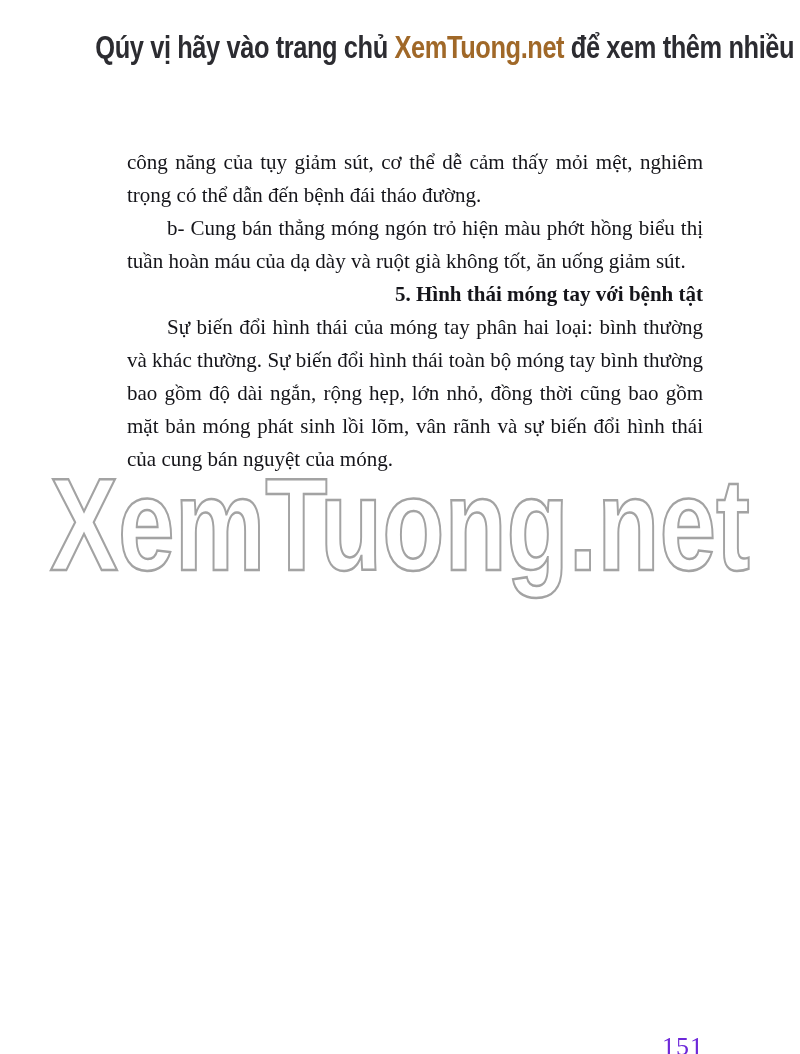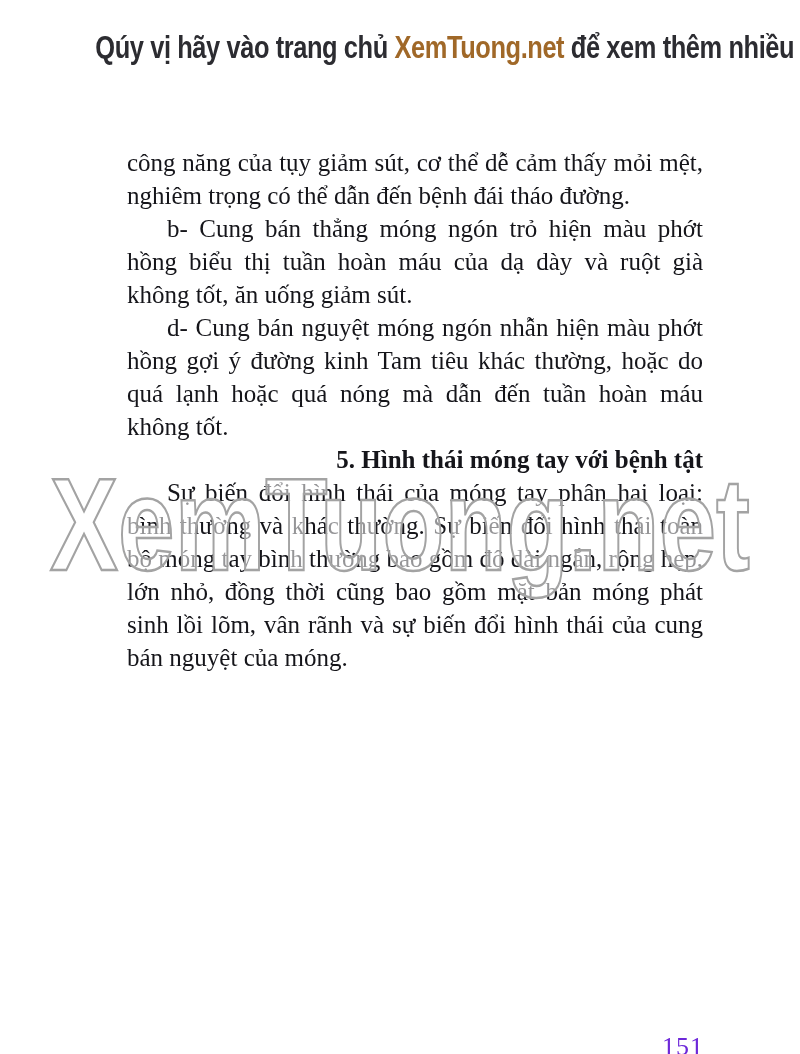--- a/index.html
+++ b/index.html
@@ -38,21 +38,21 @@
     color: #a06828;
     text-decoration: none;
     cursor: pointer;
   }
   
   .body-text {
     position: absolute;
     top: 146px;
     left: 127px;
     width: 576px;
-    font-size: 25px;
+    font-size: 21px;
     line-height: 33px;
     color: #15151a;
     text-align: justify;
   }
   .body-text p {
     margin: 0;
     padding: 0;
     text-indent: 40px;
   }
   .body-text p.no-indent {
@@ -99,21 +99,20 @@
     <div class="promo-inner">
       <span>Qúy vị hãy vào trang chủ</span>
       <span class="brand" style="color: rgb(160, 104, 40);">XemTuong.net</span>
       <span>để xem thêm nhiều mục hay khác</span>
     </div>
   </div>
 
   <div class="body-text">
     <p class="no-indent">công năng của tụy giảm sút, cơ thể dễ cảm thấy mỏi mệt, nghiêm trọng có thể dẫn đến bệnh đái tháo đường.</p>
     <p>b- Cung bán thẳng móng ngón trỏ hiện màu phớt hồng biểu thị tuần hoàn máu của dạ dày và ruột già không tốt, ăn uống giảm sút.</p>
-    <p>d- Cung bán nguyệt móng ngón nhẫn hiện màu phớt hồng gợi ý đường kinh Tam tiêu khác thường, hoặc do quá lạnh hoặc quá nóng mà dẫn đến tuần hoàn máu không tốt.</p>
     <p class="section-heading">5. Hình thái móng tay với bệnh tật</p>
     <p>Sự biến đổi hình thái của móng tay phân hai loại: bình thường và khác thường. Sự biến đổi hình thái toàn bộ móng tay bình thường bao gồm độ dài ngắn, rộng hẹp, lớn nhỏ, đồng thời cũng bao gồm mặt bản móng phát sinh lồi lõm, vân rãnh và sự biến đổi hình thái của cung bán nguyệt của móng.</p>
   </div>
 
   <svg class="watermark" viewBox="0 0 720 180">
     <text x="360" y="140" text-anchor="middle" font-size="132" textLength="700" lengthAdjust="spacingAndGlyphs">XemTuong.net</text>
   </svg>
 
   <div class="page-number">151</div>
 

